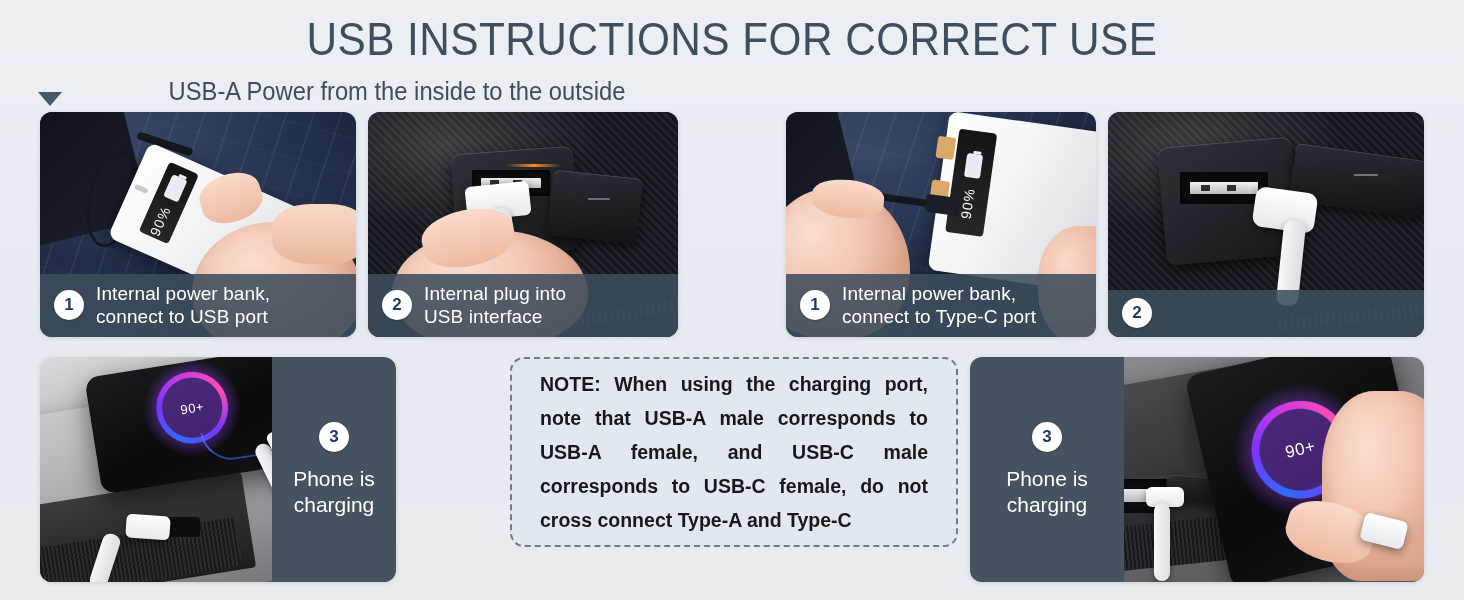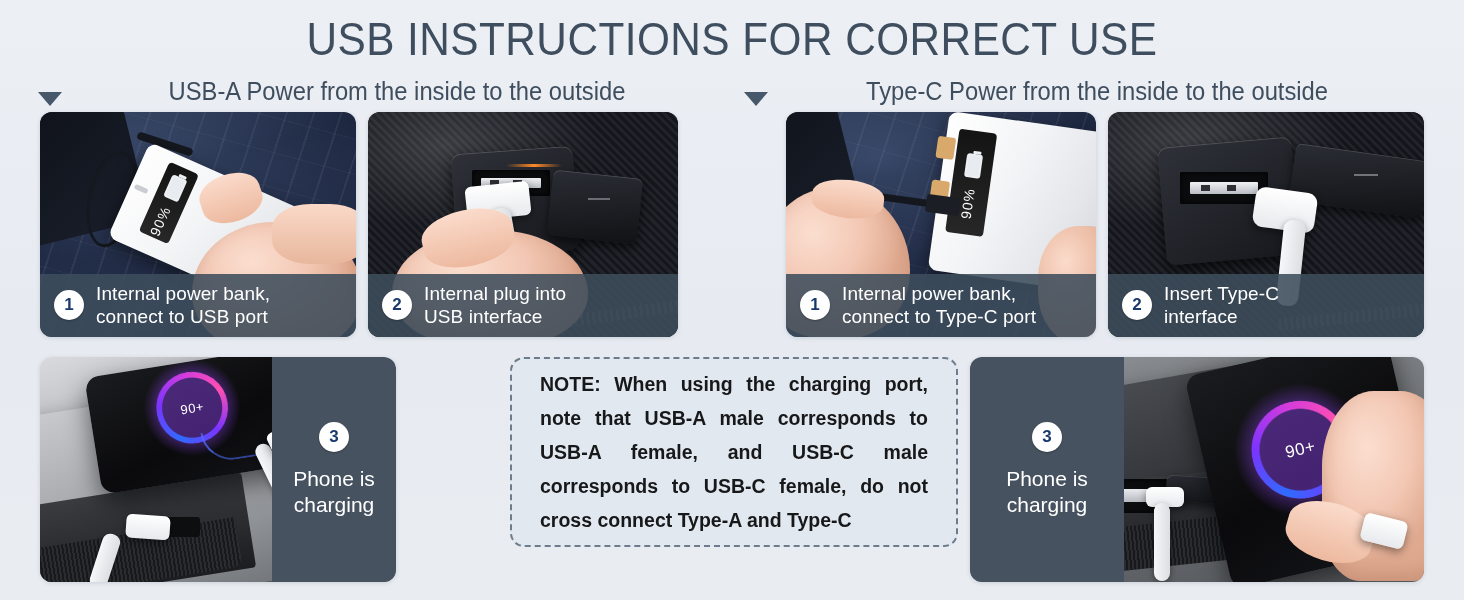--- a/index.html
+++ b/index.html
@@ -346,24 +346,20 @@
 
 <div class="page-title">USB INSTRUCTIONS FOR CORRECT USE</div>
 
 <div class="section-heads">
 
   <div class="sec-head">
     <span class="tri"></span>
     <span class="sec-head-label">USB-A Power from the inside to the outside</span>
   </div>
 
-  <div class="sec-head right">
-    <span class="tri"></span>
-    <span class="sec-head-label">Type-C Power from the inside to the outside</span>
-  </div>
 
 </div>
 
 <div class="board">
 
   <div class="card" style="left:40px; top:0px; width:316px; height:225px;">
     <div class="photo">
       <div class="navy-bg"></div>
       <div class="navy-sheen"></div>
       <div class="dark-strip"></div>
@@ -450,22 +446,20 @@
       <div class="usbA" style="left:72px; top:60px; width:88px; height:32px;">
           <div class="usbA-in"></div>
         </div>
       <div class="flap" style="left:184px; top:40px; width:134px; height:58px; transform:rotate(8deg);"></div>
       <div class="abs" style="left:246px;top:62px;width:24px;height:2px;background:#70737a;"></div>
       <div class="whiteplug" style="left:146px; top:78px; width:62px; height:40px; border-radius:10px; transform:rotate(8deg);"></div>
       <div class="whitecable" style="left:172px; top:108px; width:22px; height:86px; transform:rotate(6deg);"></div>
     </div>
     <div class="caption">
       <span class="badge">2</span>
-      <span class="cap-text">Insert Type-C
-interface</span>
     </div>
   </div>
 
   <div class="card" style="left:40px; top:245px; width:356px; height:225px;">
     <div class="photo">
       <div class="silver"></div>
       <div class="silver2"></div>
       <div class="case-top" style="left:-20px; top:36px; width:330px; height:200px; transform:rotate(-9deg);"></div>
       <div class="case-front" style="left:-10px; top:132px; width:220px; height:96px; transform:rotate(-9deg);"></div>
       <div class="fabric" style="left:-10px; top:176px; width:210px; height:50px; transform:rotate(-9deg);"></div>

